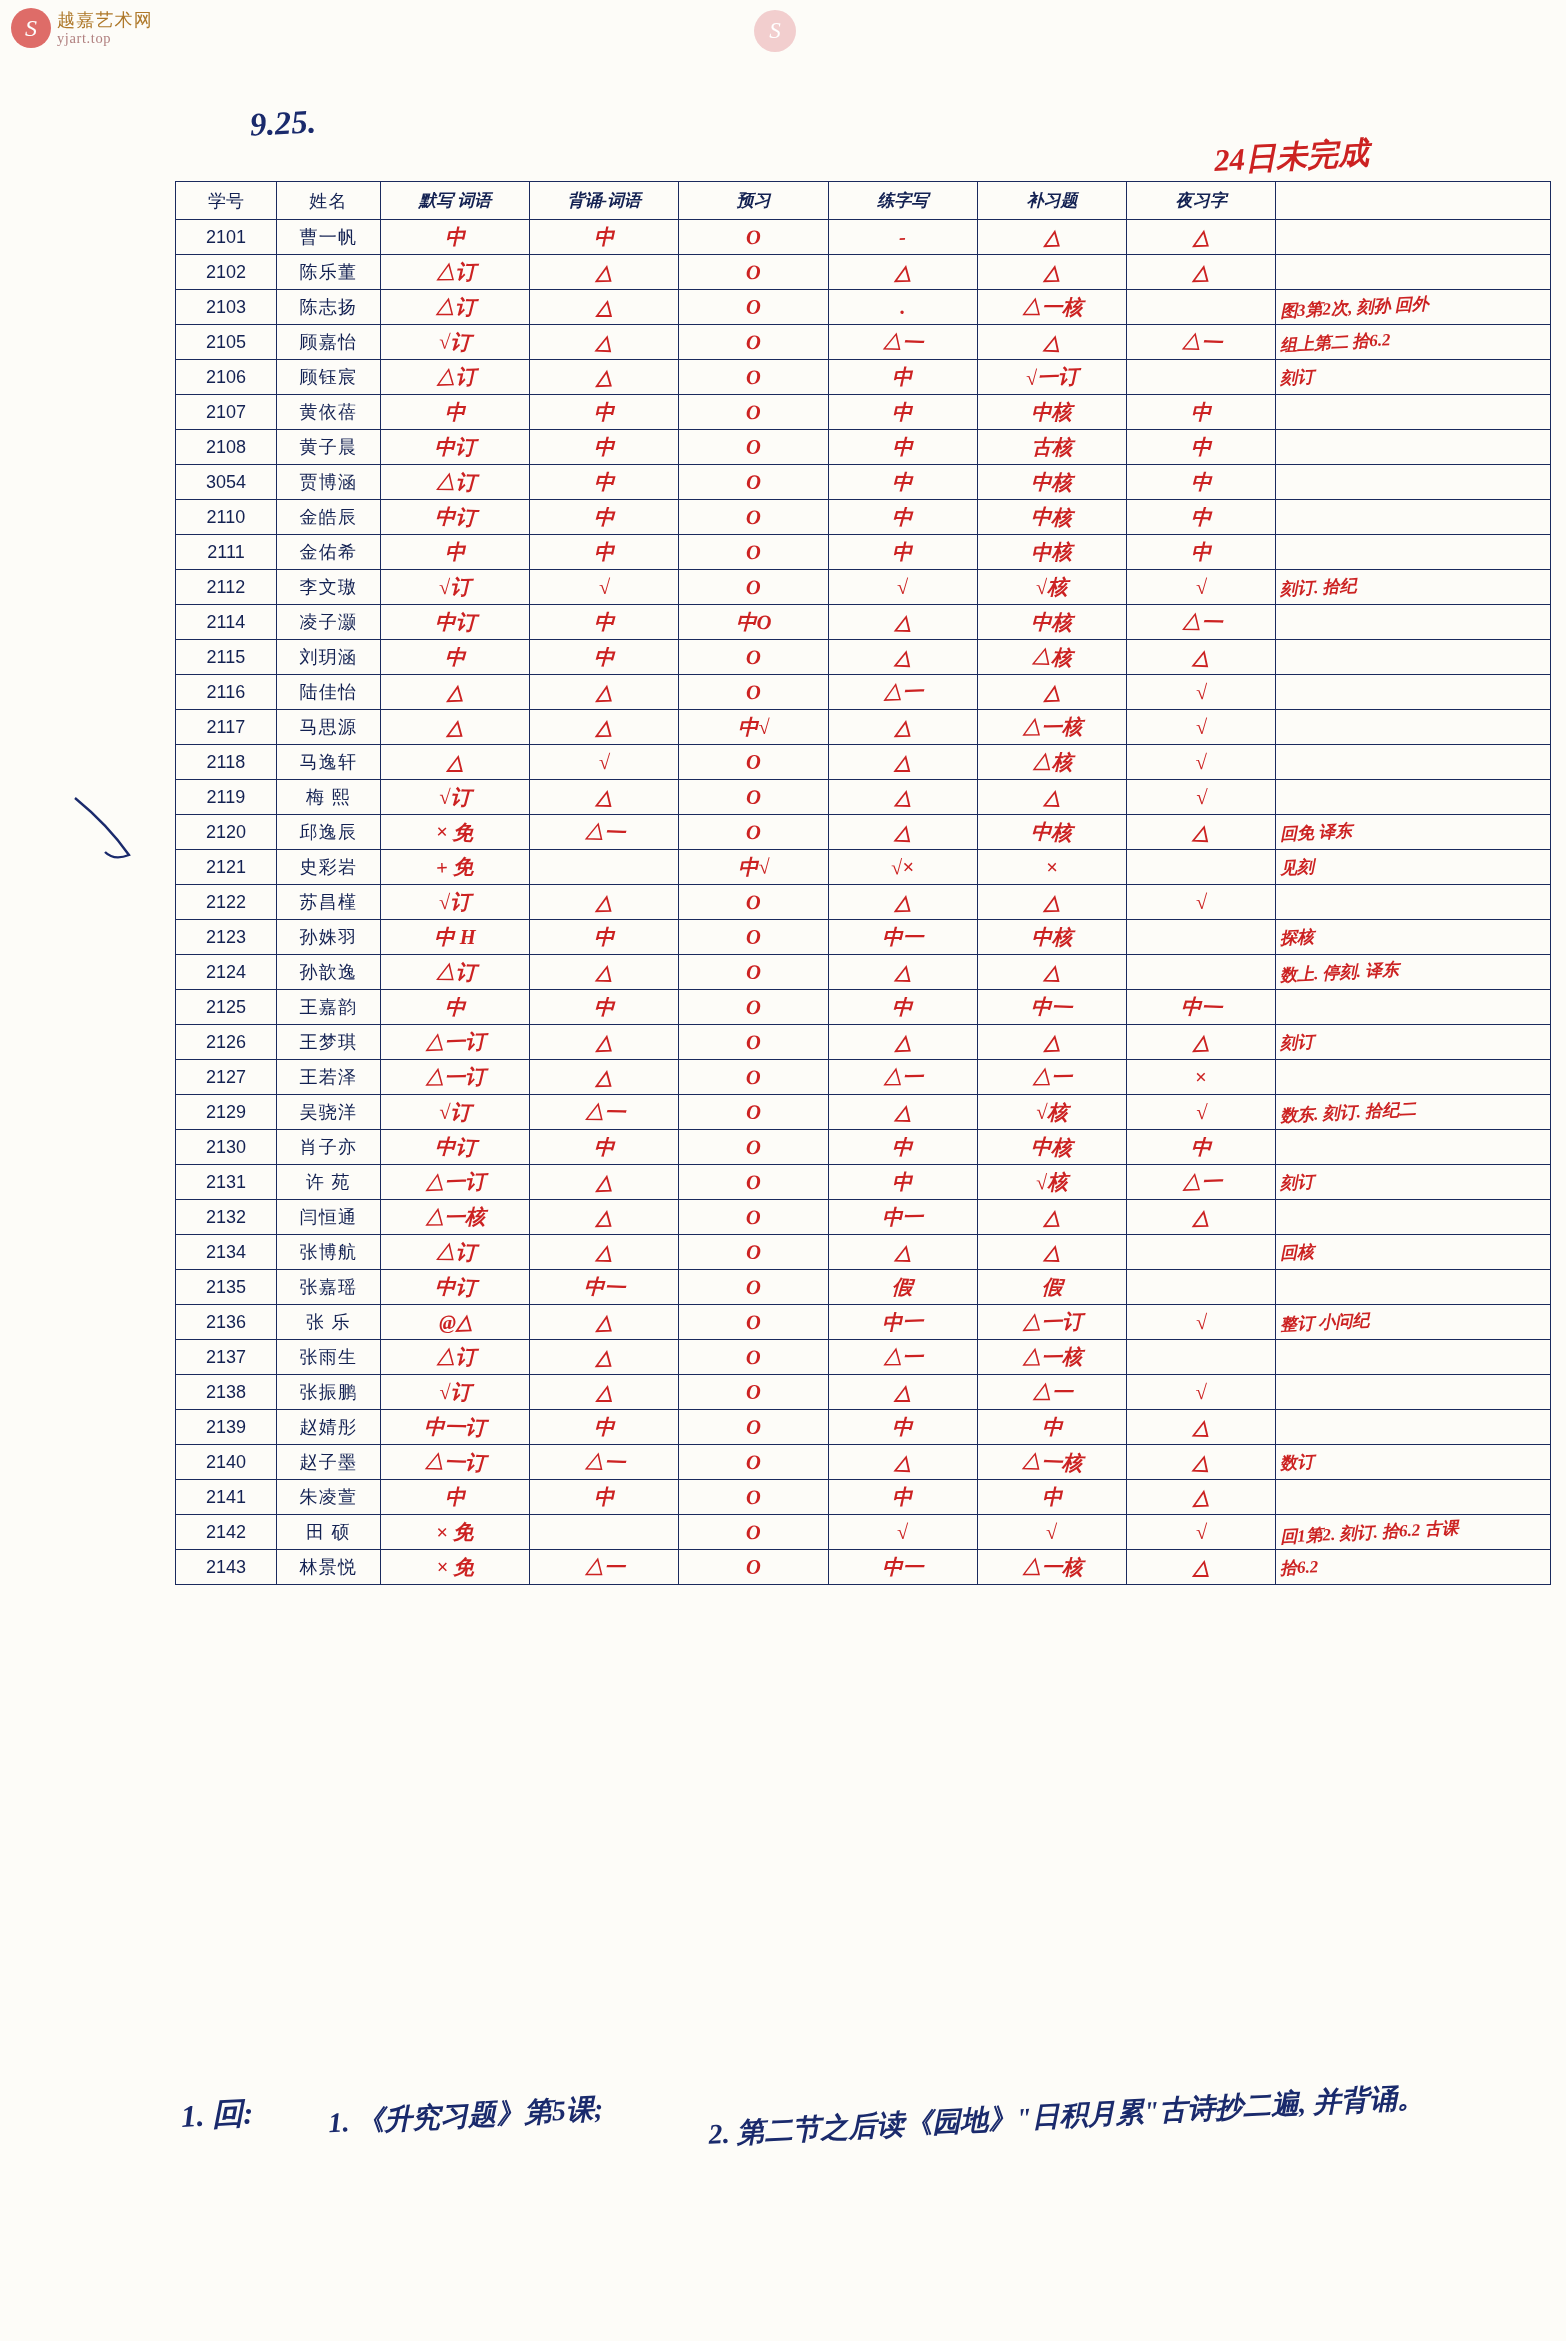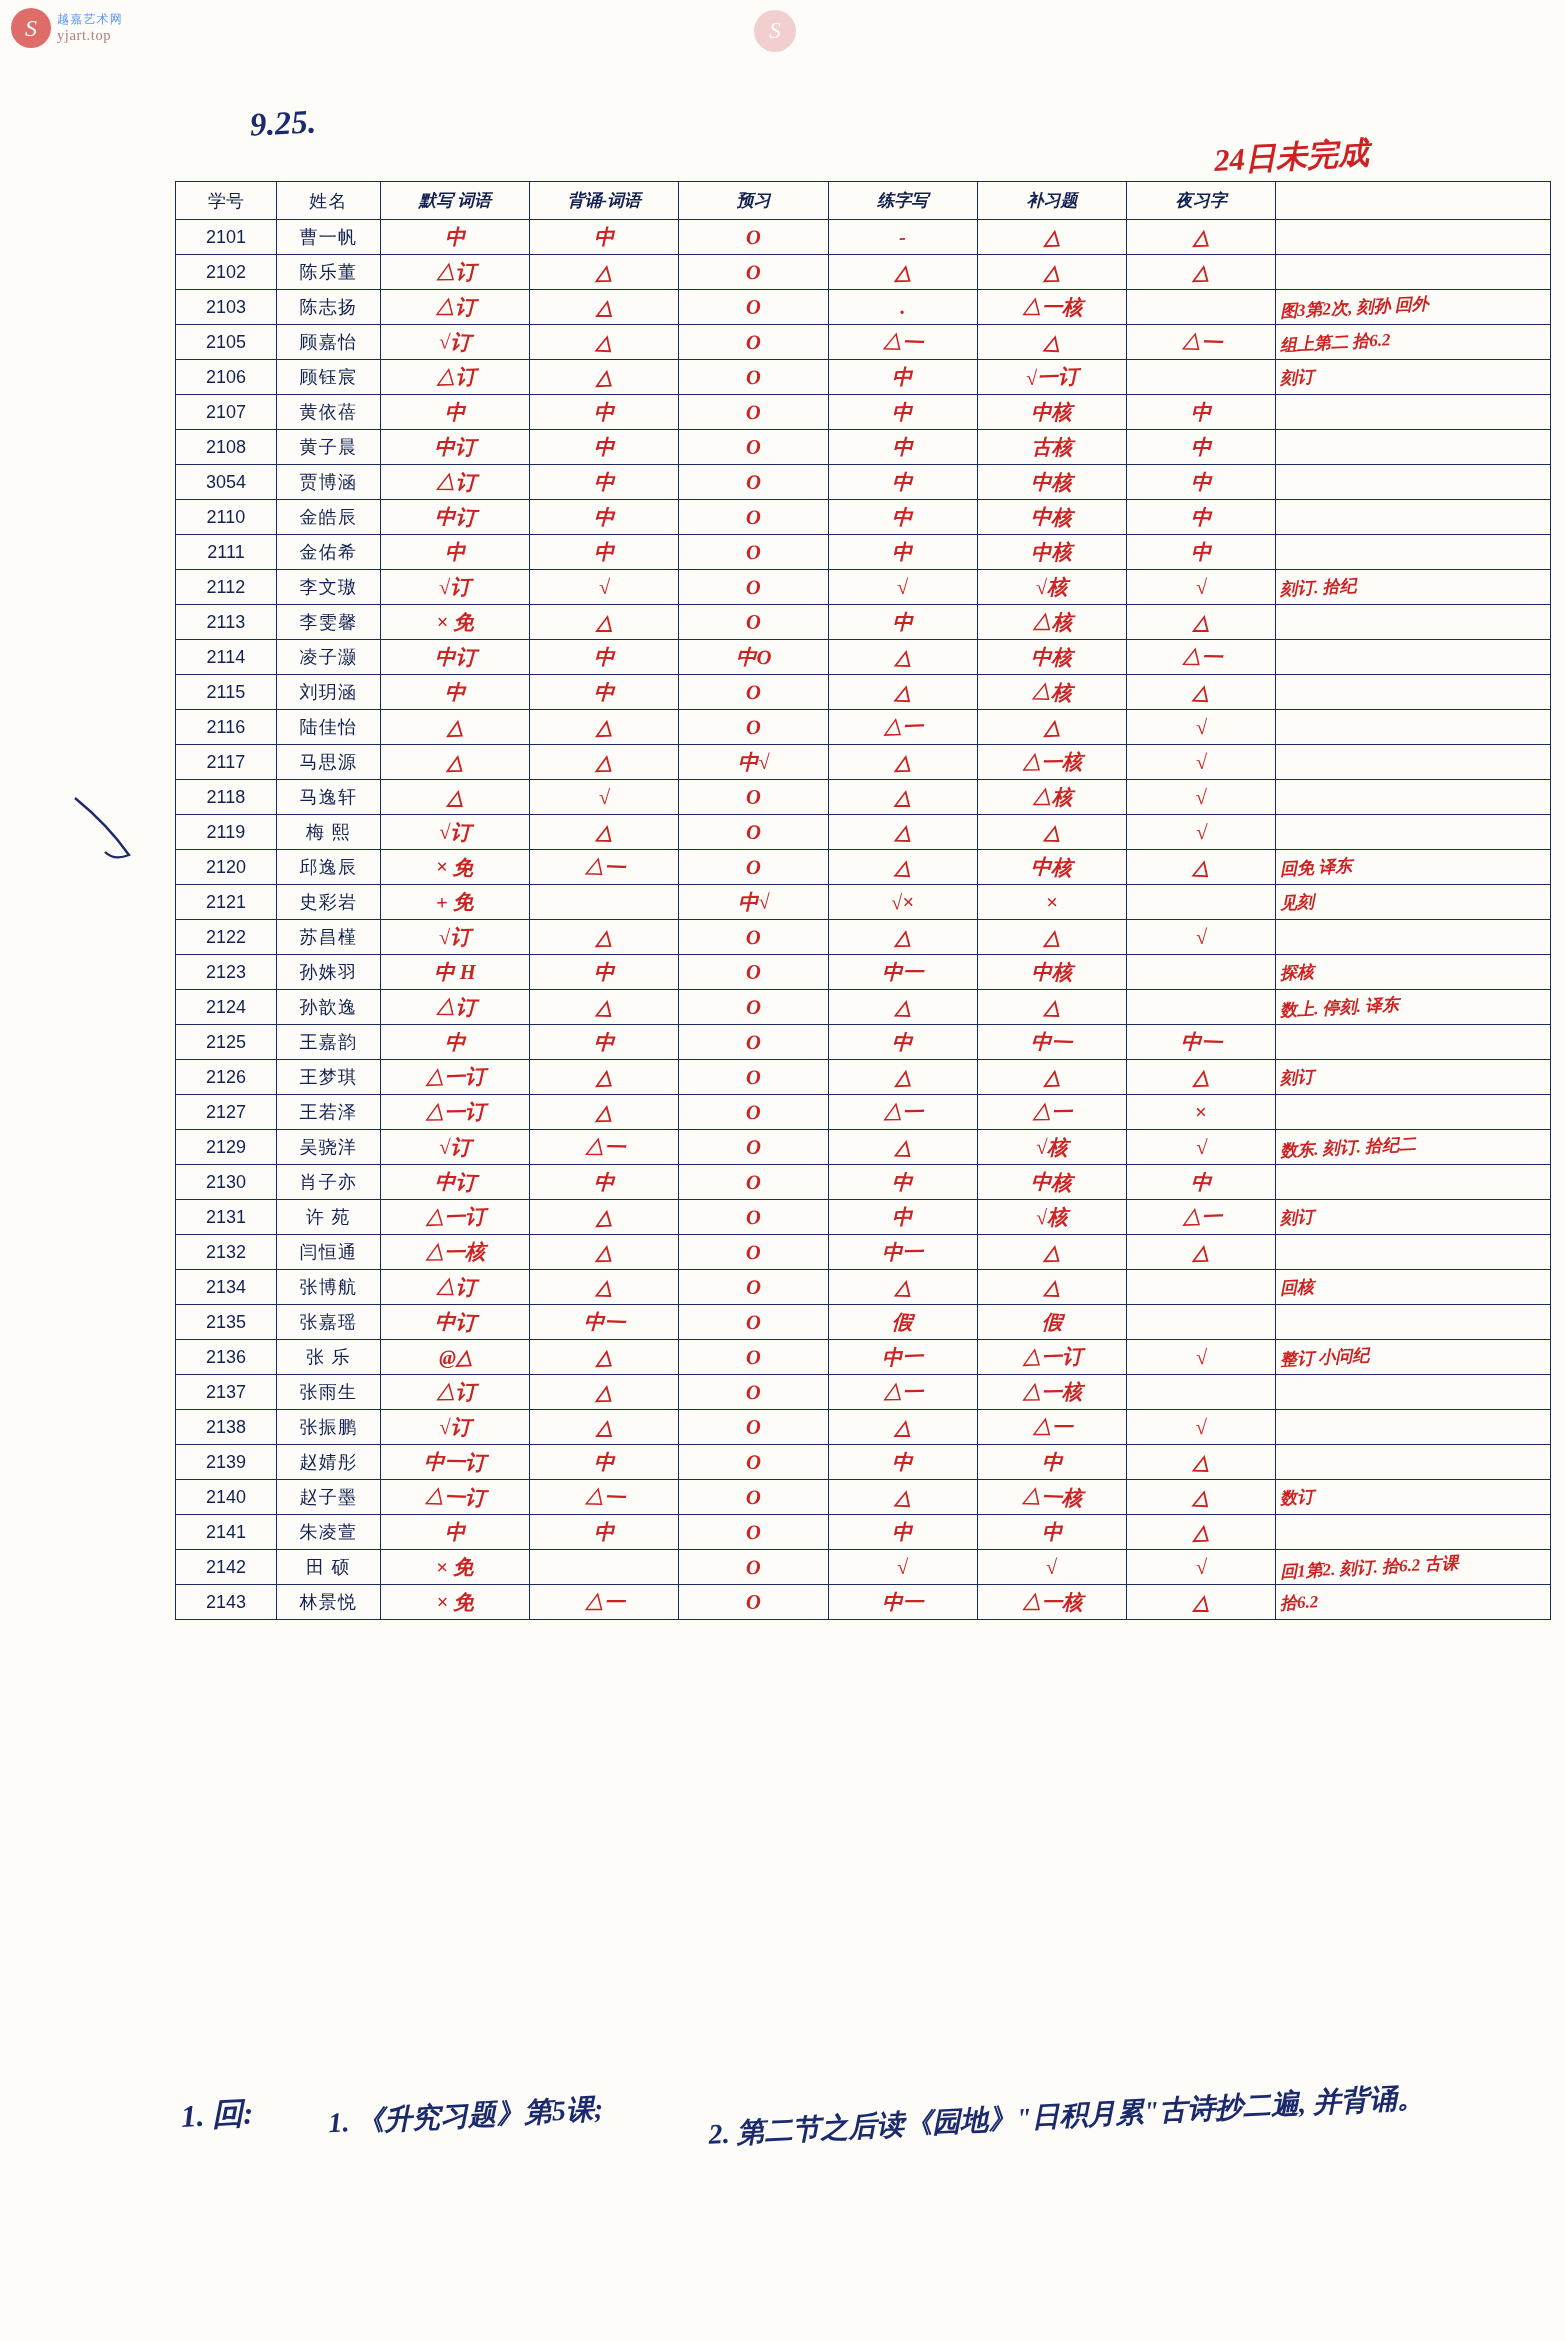--- a/index.html
+++ b/index.html
@@ -35,22 +35,22 @@
     border-radius: 50%;
     background: #d9534f;
     color: #fff;
     display: flex; align-items: center; justify-content: center;
     font-size: 24px;
     font-family: "Liberation Serif", serif;
     font-style: italic;
   }
   .wm-text { line-height: 1.15; }
   .wm-title {
-    font-size: 12px;
-    color: #3b82f6;
+    font-size: 18px;
+    color: #a16207;
     letter-spacing: 1.2px;
   }
   .wm-sub {
     font-size: 14.5px;
     color: #a36a6a;
     letter-spacing: 0.6px;
     font-family: "Liberation Serif", serif;
   }
   .wm-center {
     position: absolute;
@@ -326,31 +326,20 @@
           <td class="c-name">李文璈</td>
           <td class="c-m"><span class="mark red" style="transform: rotate(-1deg);">√订</span></td>
           <td class="c-m"><span class="mark red" style="transform: rotate(-1deg);">√</span></td>
           <td class="c-m"><span class="mark red" style="transform: rotate(-1deg);">O</span></td>
           <td class="c-m"><span class="mark red" style="transform: rotate(-1deg);">√</span></td>
           <td class="c-m"><span class="mark red" style="transform: rotate(-1deg);">√核</span></td>
           <td class="c-m"><span class="mark red" style="transform: rotate(-1deg);">√</span></td>
           <td class="c-note"><span class="note-hand">刻订. 拾纪</span></td>
         </tr>
         <tr>
-          <td class="c-id">2113</td>
-          <td class="c-name">李雯馨</td>
-          <td class="c-m"><span class="mark red" style="transform: rotate(0deg);">× 免</span></td>
-          <td class="c-m"><span class="mark red" style="transform: rotate(0deg);">△</span></td>
-          <td class="c-m"><span class="mark red" style="transform: rotate(0deg);">O</span></td>
-          <td class="c-m"><span class="mark red" style="transform: rotate(0deg);">中</span></td>
-          <td class="c-m"><span class="mark red" style="transform: rotate(0deg);">△核</span></td>
-          <td class="c-m"><span class="mark red" style="transform: rotate(0deg);">△</span></td>
-          <td class="c-note"><span class="note-hand"></span></td>
-        </tr>
-        <tr>
           <td class="c-id">2114</td>
           <td class="c-name">凌子灏</td>
           <td class="c-m"><span class="mark red" style="transform: rotate(1deg);">中订</span></td>
           <td class="c-m"><span class="mark red" style="transform: rotate(1deg);">中</span></td>
           <td class="c-m"><span class="mark red" style="transform: rotate(1deg);">中O</span></td>
           <td class="c-m"><span class="mark red" style="transform: rotate(1deg);">△</span></td>
           <td class="c-m"><span class="mark red" style="transform: rotate(1deg);">中核</span></td>
           <td class="c-m"><span class="mark red" style="transform: rotate(1deg);">△一</span></td>
           <td class="c-note"><span class="note-hand"></span></td>
         </tr>

